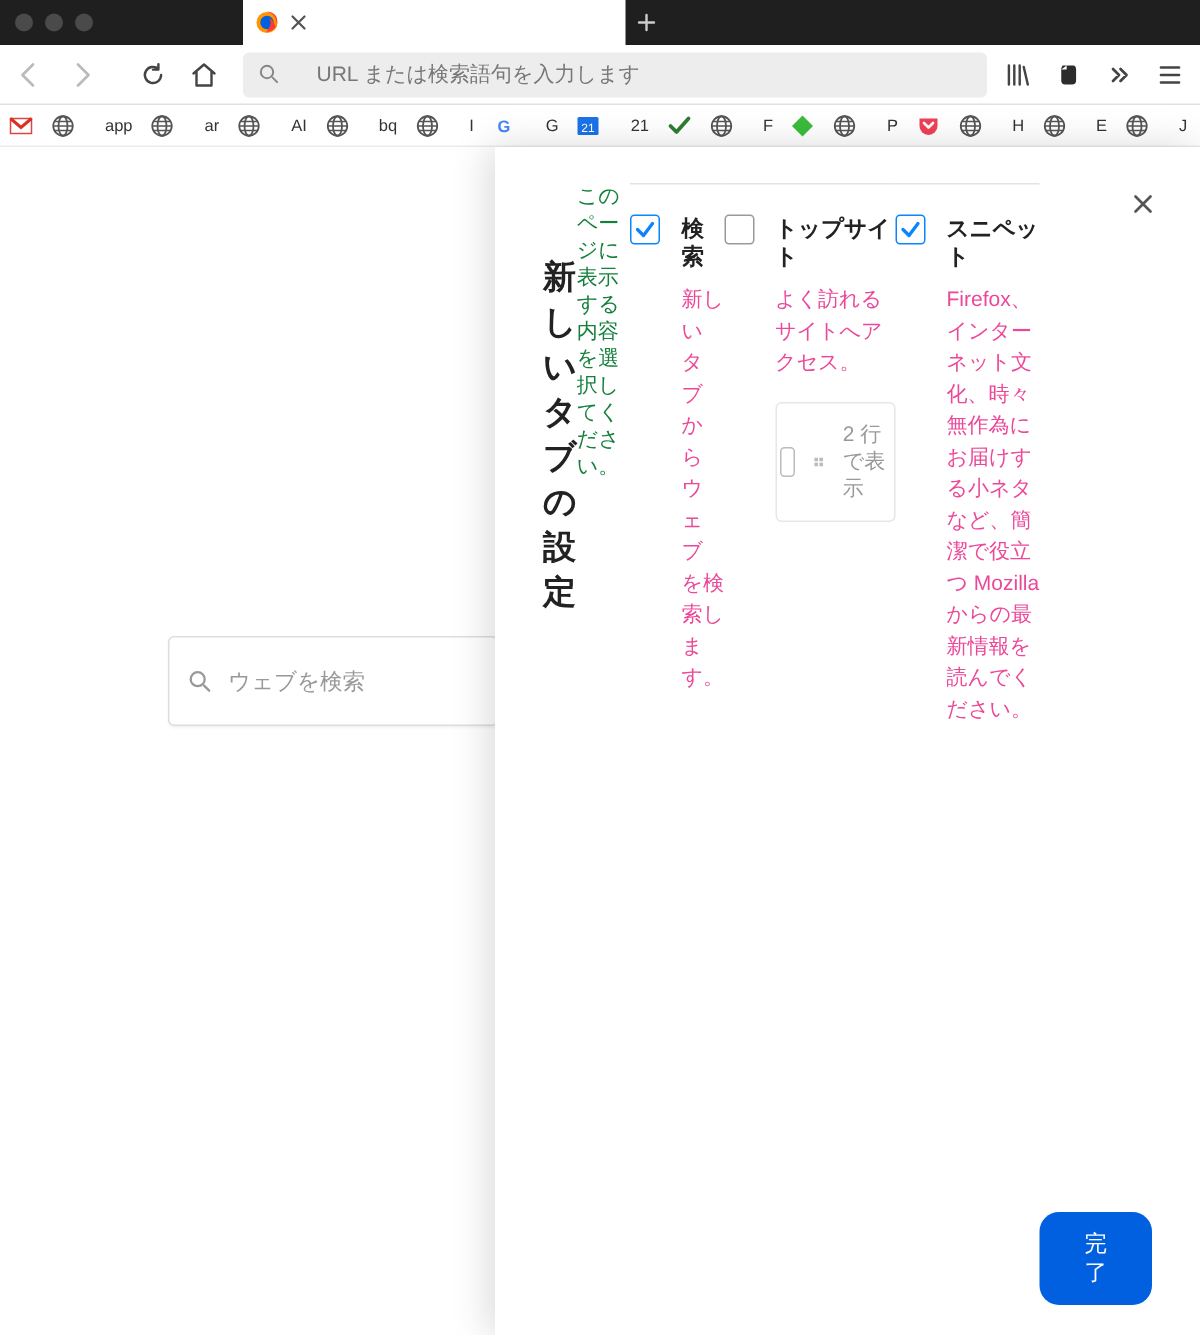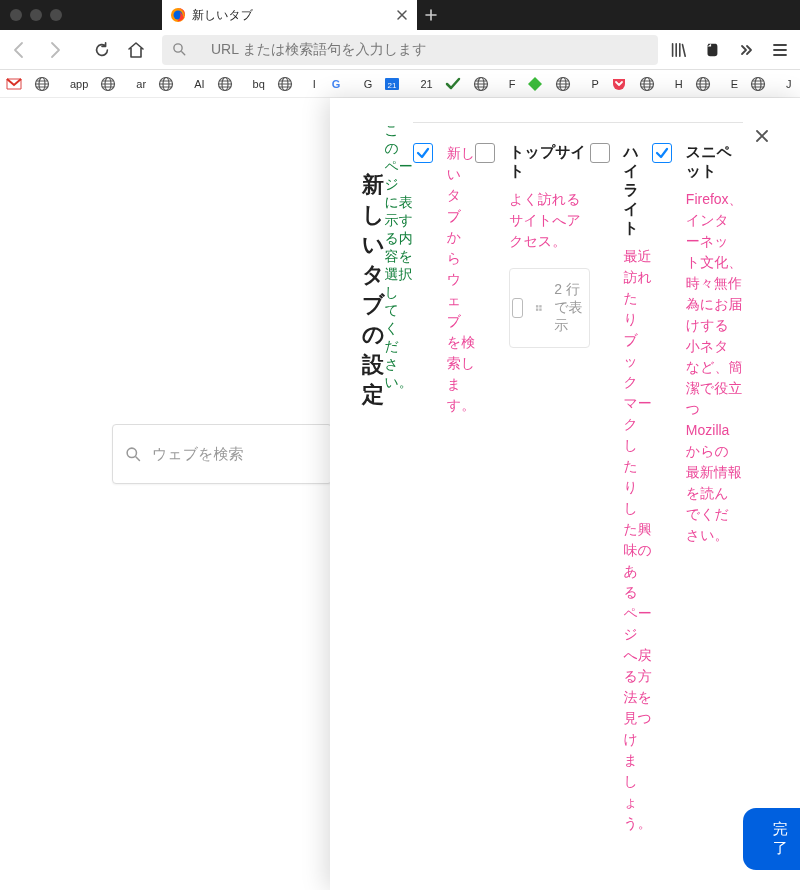--- a/index.html
+++ b/index.html
@@ -102,21 +102,20 @@
     <div class="dot"></div>
     <div class="dot"></div>
     <div class="dot"></div>
   </div>
   <div class="tab">
     <svg class="favicon" viewBox="0 0 100 100">
         <circle cx="50" cy="50" r="44" fill="#ff9500"></circle>
         <circle cx="50" cy="50" r="28" fill="#0060df"></circle>
         <path d="M50 6 C80 10 96 40 88 68 C80 55 76 40 60 30 C70 50 64 74 46 88 C80 92 100 58 90 28 C82 12 64 4 50 6 Z" fill="#ff3b30"></path>
       </svg>
-    <span class="tab-title">新しいタブ</span>
     <span class="tab-close">
       <svg width="12" height="12" viewBox="0 0 12 12">
           <path d="M2 2 L10 10 M10 2 L2 10" stroke="currentColor" stroke-width="1.5" stroke-linecap="round"></path>
         </svg>
     </span>
   </div>
   <div class="newtab">
     <svg width="14" height="14" viewBox="0 0 14 14">
         <path d="M7 2 V12 M2 7 H12" stroke="currentColor" stroke-width="1.6" stroke-linecap="round"></path>
       </svg>
@@ -319,20 +318,21 @@
     <h1>新しいタブの設定</h1>
     <div class="panel-sub">このページに表示する内容を選択してください。</div>
 
     <div class="section">
       <div class="chk checked">
         <svg width="14" height="14" viewBox="0 0 14 14">
             <path d="M2 7 L6 11 L12 3" stroke="currentColor" stroke-width="2.2" fill="none" stroke-linecap="round" stroke-linejoin="round"></path>
           </svg>
       </div>
       <div class="sec-body">
+        <div class="sec-title">検索</div>
         <div class="sec-desc">新しいタブからウェブを検索します。</div>
       </div>
     </div>
 
     <div class="section">
       <div class="chk"></div>
       <div class="sec-body">
         <div class="sec-title">トップサイト</div>
         <div class="sec-desc">よく訪れるサイトへアクセス。</div>
         <div class="subopt">
@@ -341,27 +341,20 @@
               <rect x="2" y="2" width="5" height="5" fill="currentColor"></rect>
               <rect x="9" y="2" width="5" height="5" fill="currentColor"></rect>
               <rect x="2" y="9" width="5" height="5" fill="currentColor"></rect>
               <rect x="9" y="9" width="5" height="5" fill="currentColor"></rect>
             </svg>
           <span class="subopt-lbl">2 行で表示</span>
         </div>
       </div>
     </div>
 
-    <div class="section">
-      <div class="chk"></div>
-      <div class="sec-body">
-        <div class="sec-title">ハイライト</div>
-        <div class="sec-desc">最近訪れたりブックマークしたりした興味のあるページへ戻る方法を見つけましょう。</div>
-      </div>
-    </div>
 
     <div class="section">
       <div class="chk checked">
         <svg width="14" height="14" viewBox="0 0 14 14">
             <path d="M2 7 L6 11 L12 3" stroke="currentColor" stroke-width="2.2" fill="none" stroke-linecap="round" stroke-linejoin="round"></path>
           </svg>
       </div>
       <div class="sec-body">
         <div class="sec-title">スニペット</div>
         <div class="sec-desc">Firefox、インターネット文化、時々無作為にお届けする小ネタなど、簡潔で役立つ Mozilla からの最新情報を読んでください。</div>

